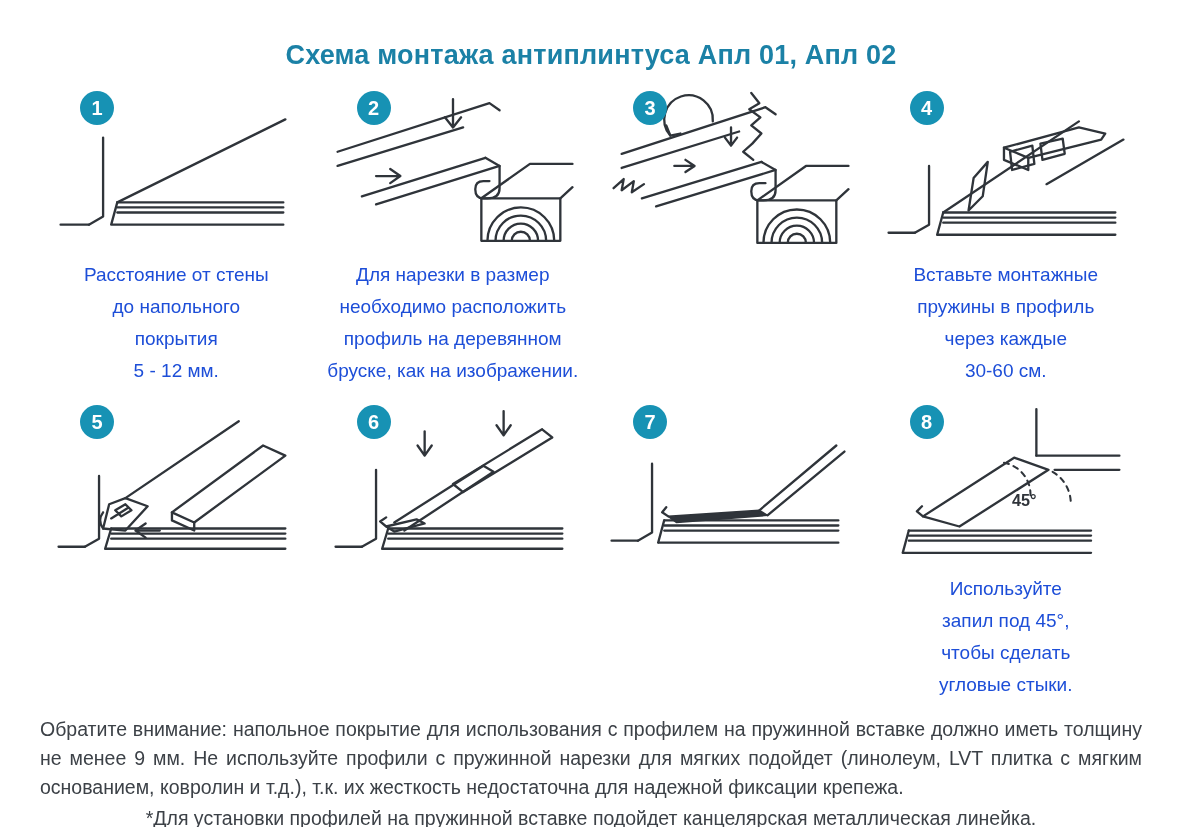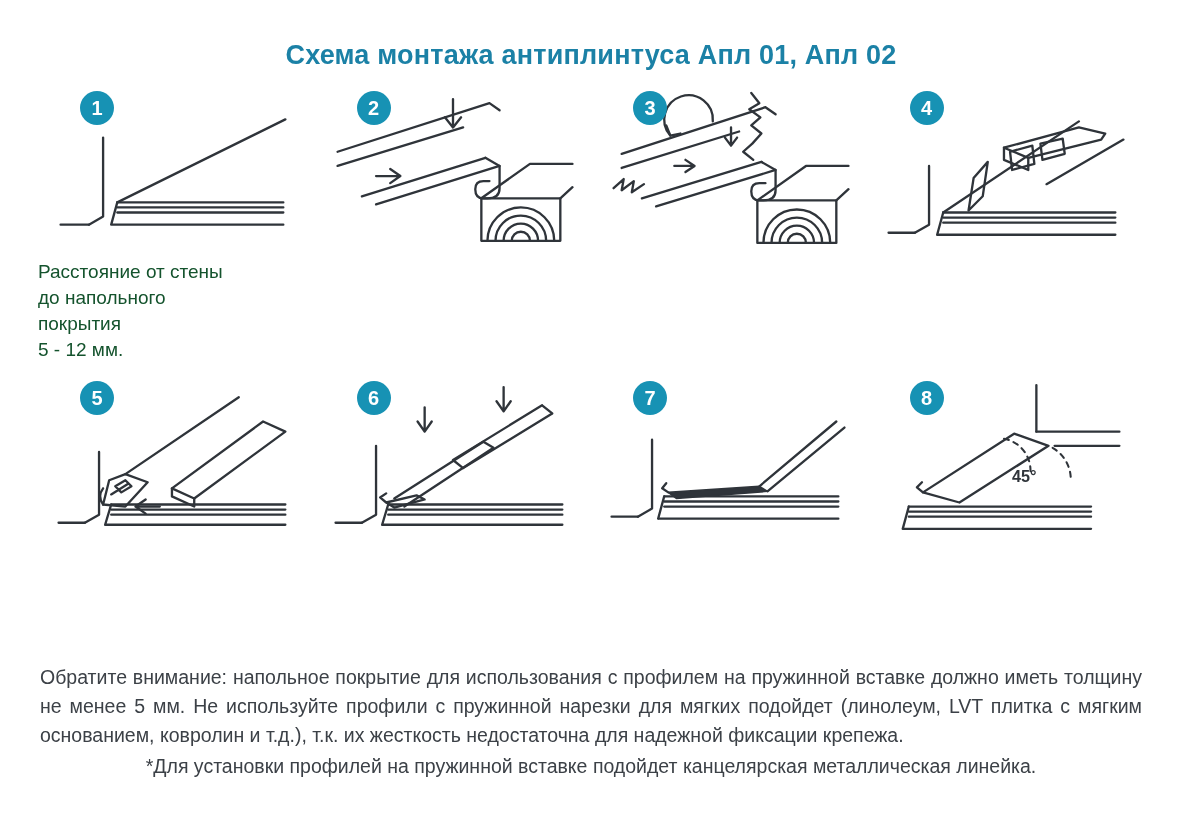--- a/index.html
+++ b/index.html
@@ -12,22 +12,22 @@
         row-gap:14px;}
   .cell{position:relative;padding-top:4px;min-height:268px;}
   .badge{position:absolute;top:4px;left:42px;width:34px;height:34px;border-radius:50%;
          background:#1792b4;color:#ffffff;font-weight:bold;font-size:20px;
          display:flex;align-items:center;justify-content:center;z-index:2;}
   .drawing{display:block;margin:0 auto;width:252px;height:162px;}
   .drawing .ln{fill:none;stroke:#2f343a;stroke-width:2.3;stroke-linecap:round;stroke-linejoin:round;}
   .drawing .dash{fill:none;stroke:#2f343a;stroke-width:2;stroke-dasharray:5 5;stroke-linecap:round;}
   .drawing .fill{fill:#2f343a;stroke:#2f343a;stroke-width:1.5;stroke-linejoin:round;}
   .drawing text{font-family:"Liberation Sans",sans-serif;font-weight:bold;fill:#2f343a;font-size:16px;}
-  .caption{margin-top:6px;font-size:19px;line-height:26px;
-           white-space:pre-line;color:#14532d;}
+  .caption{margin-top:6px;text-align:center;font-size:19px;line-height:32px;
+           white-space:pre-line;color:#1d4ed8;}
   .note{margin:14px 40px 0;font-size:19.5px;line-height:29px;text-align:justify;}
   .note b{font-weight:normal;}
   .footnotes{margin:2px 40px 0;text-align:center;font-size:19.5px;line-height:29px;}
   .footnotes p{margin:0 0 1px 0;}
 </style>
 </head>
 <body>
 
 <div class="page">
 
@@ -56,20 +56,24 @@
         <path class="ln" d="M6,60 L156,12 M156,12 L166,19"></path>
         <path class="ln" d="M6,74 L130,36"></path>
         <path class="ln" d="M30,104 L152,66 M44,112 L166,74"></path>
         <path class="ln" d="M152,66 L166,74 L166,96 Q166,106 154,106 L150,106 Q142,106 142,97 Q142,89 150,89 L156,89"></path>
         <path class="ln" d="M148,106 L226,106 L226,148 L148,148 Z"></path>
         <path class="ln" d="M148,106 L196,72 L238,72 M226,106 L238,95"></path>
         <path class="ln" d="M178,148 A9,9 0 0 1 196,148 M170,148 A17,17 0 0 1 204,148 M162,148 A25,25 0 0 1 212,148 M154,148 A33,33 0 0 1 220,148"></path>
         <path class="ln" d="M120,8 V34 M112,26 L120,36 L128,26"></path>
         <path class="ln" d="M44,84 H66 M58,77 L68,84 L58,91"></path>
       </svg>
+      <div class="caption">Для нарезки в размер
+необходимо расположить
+профиль на деревянном
+бруске, как на изображении.</div>
     </div>
 
     <div class="cell">
       <div class="badge">3</div>
       <svg class="drawing" viewBox="0 0 240 160">
         <path class="ln" d="M14,62 L156,16 M156,16 L166,23"></path>
         <path class="ln" d="M14,76 L130,40"></path>
         <path class="ln" d="M34,106 L152,70 M48,114 L166,78"></path>
         <path class="ln" d="M152,70 L166,78 L166,98 Q166,108 154,108 L150,108 Q142,108 142,99 Q142,91 150,91 L156,91"></path>
         <path class="ln" d="M148,108 L226,108 L226,150 L148,150 Z"></path>
@@ -92,20 +96,24 @@
         <path class="ln" d="M58,120 H228 M58,125 H228 M58,130 H228"></path>
         <path class="ln" d="M52,142 H228 M52,142 L58,120"></path>
         <path class="ln" d="M58,120 L192,30"></path>
         <path class="ln" d="M160,92 L236,48"></path>
         <path class="ln" d="M118,56 L192,36 L218,42 L214,48 L142,66 Z"></path>
         <path class="ln" d="M118,56 L118,68 L142,78 L142,66"></path>
         <path class="ln" d="M124,60 L146,54 L148,72 L126,78 Z"></path>
         <path class="ln" d="M154,52 L176,47 L178,62 L156,68 Z"></path>
         <path class="ln" d="M88,86 L102,70 L97,104 L83,118 Z"></path>
       </svg>
+      <div class="caption">Вставьте монтажные
+пружины в профиль
+через каждые
+30-60 см.</div>
     </div>
 
     <div class="cell">
       <div class="badge">5</div>
       <svg class="drawing" viewBox="0 0 240 160">
         <path class="ln" d="M4,140 H30"></path>
         <path class="ln" d="M44,70 V132 L30,140"></path>
         <path class="ln" d="M56,122 H228 M56,127 H228 M56,132 H228"></path>
         <path class="ln" d="M50,142 H228 M50,142 L56,122"></path>
         <path class="ln" d="M70,92 L182,16"></path>
@@ -152,24 +160,28 @@
         <path class="ln" d="M150,4 V50"></path>
         <path class="ln" d="M150,50 H232 M168,64 H232"></path>
         <path class="ln" d="M38,110 L128,52 L162,64 L74,120 Z"></path>
         <path class="ln" d="M38,110 L32,105 L37,100"></path>
         <path class="dash" d="M118,57 A32,32 0 0 1 144,92"></path>
         <path class="dash" d="M166,66 A36,36 0 0 1 184,98"></path>
         <text x="126" y="100">45°</text>
         <path class="ln" d="M24,124 H204 M24,129 H204 M24,134 H204"></path>
         <path class="ln" d="M18,146 H204 M18,146 L24,124"></path>
       </svg>
+      <div class="caption">Используйте
+запил под 45°,
+чтобы сделать
+угловые стыки.</div>
     </div>
 
   </div>
 
-  <div class="note"><b>Обратите внимание: </b><span>напольное покрытие для использования с профилем на пружинной вставке должно иметь толщину </span><b>не менее 5 мм. Не используйте</b><span> профили с пружинной нарезки </span><b>для мягких подойдет</b><span> (линолеум, LVT плитка с мягким основанием, ковролин и т.д.), т.к. их жесткость недостаточна для надежной фиксации крепежа.</span></div>
+  <div class="note"><b>Обратите внимание: </b><span>напольное покрытие для использования с профилем на пружинной вставке должно иметь толщину </span><b>не менее 9 мм. Не используйте</b><span> профили с пружинной нарезки </span><b>для мягких подойдет</b><span> (линолеум, LVT плитка с мягким основанием, ковролин и т.д.), т.к. их жесткость недостаточна для надежной фиксации крепежа.</span></div>
 
   <div class="footnotes">
     <p>*Для установки профилей на пружинной вставке подойдет канцелярская металлическая линейка.</p>
 
   </div>
 
 </div>
 
 </body></html>

